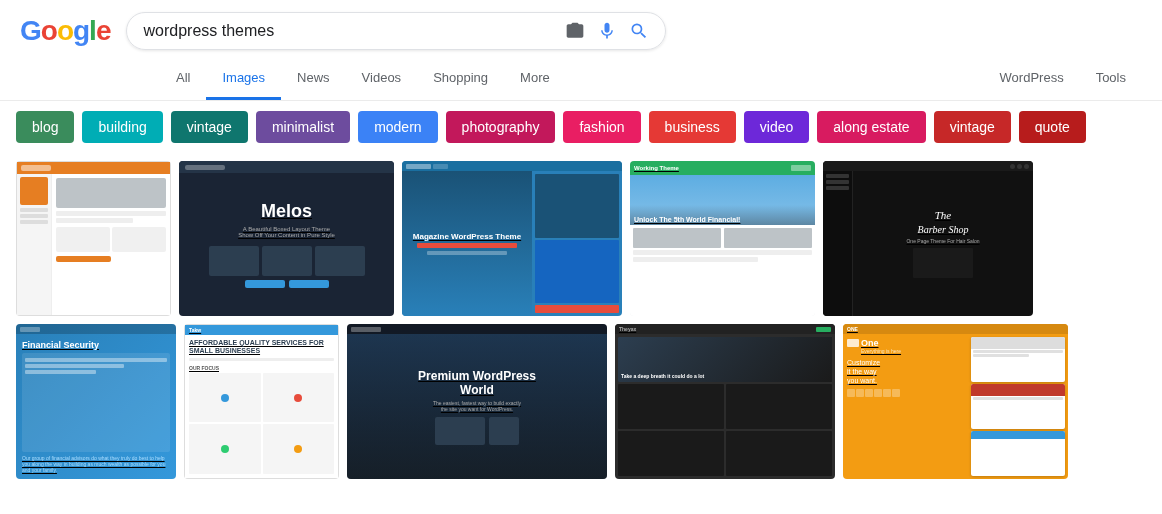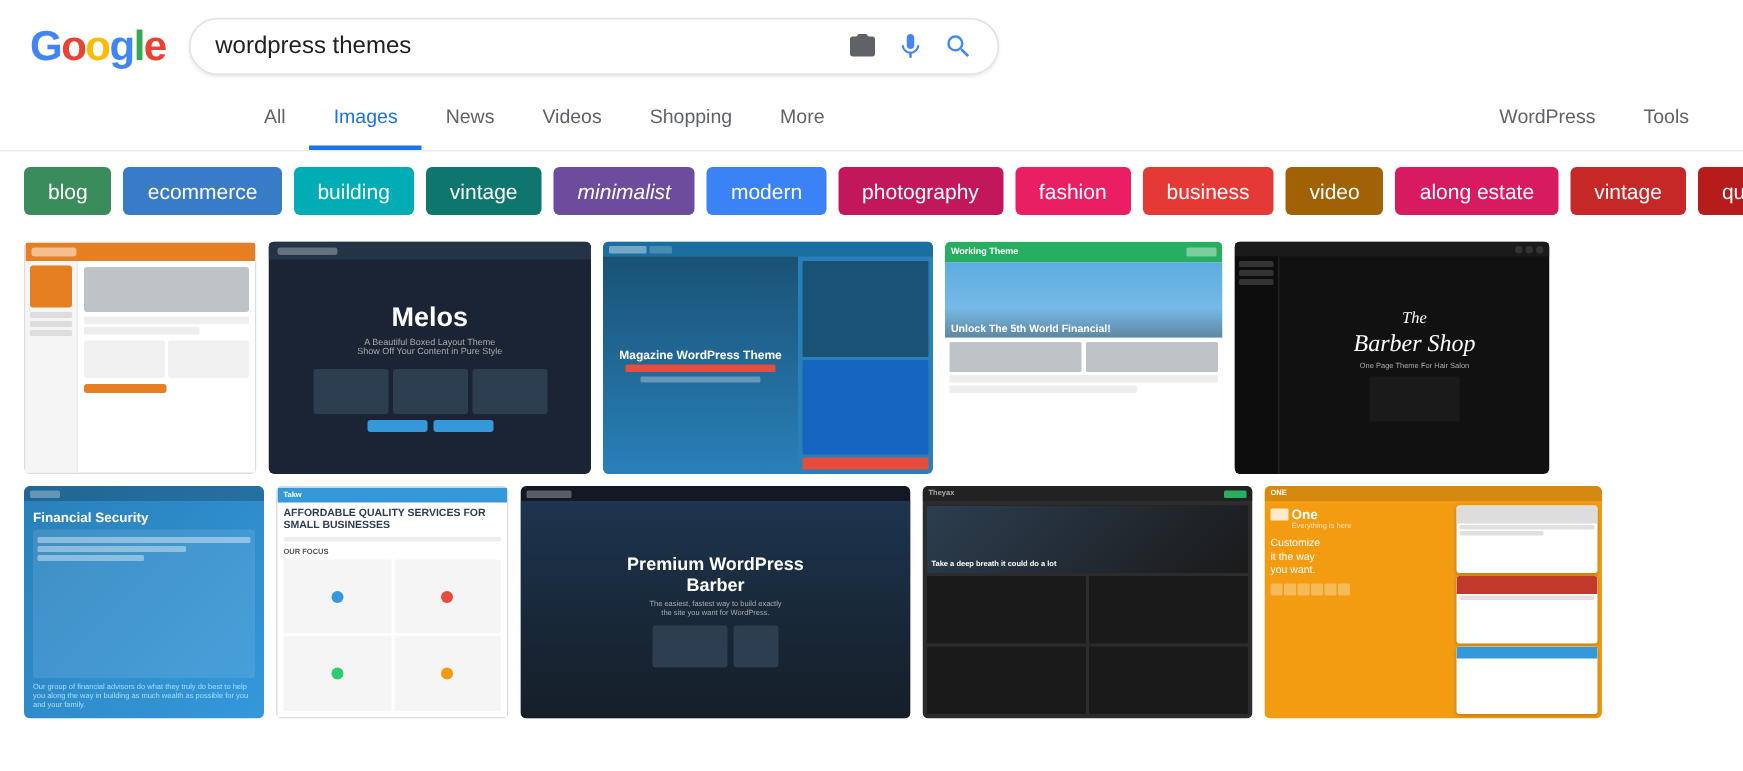--- a/index.html
+++ b/index.html
@@ -26,21 +26,21 @@
     .nav-item.active { color: #1a73e8; border-bottom-color: #1a73e8; font-weight: 500; }
     .nav-divider { flex: 1; }
 
     
     .filter-bar { display: flex; padding: 10px 16px; gap: 8px; background: #fff; overflow-x: auto; align-items: center; }
     .chip { padding: 8px 16px; border-radius: 4px; font-size: 14px; font-weight: 500; color: #fff; cursor: pointer; white-space: nowrap; }
 
     
     .image-grid { padding: 8px 16px; display: flex; flex-direction: column; gap: 8px; }
     .image-row { display: flex; gap: 8px; }
-    .thumb { border-radius: 4px; overflow: hidden; cursor: pointer; flex-shrink: 0; }
+    .thumb { border-radius: 4px; overflow: hidden; cursor: pointer; flex-shrink: 0; text-decoration: underline; }
 
     
     .t1 { width: 155px; height: 155px; }
     .t2 { width: 215px; height: 155px; }
     .t3 { width: 220px; height: 155px; }
     .t4 { width: 185px; height: 155px; }
     .t5 { width: 210px; height: 155px; }
 
     .t6 { width: 160px; height: 155px; }
     .t7 { width: 155px; height: 155px; }
@@ -84,29 +84,28 @@
   <a class="nav-item">Videos</a>
   <a class="nav-item">Shopping</a>
   <a class="nav-item">More</a>
   <div class="nav-divider"></div>
   <a class="nav-item">WordPress</a>
   <a class="nav-item">Tools</a>
 </div>
 
 <div class="filter-bar">
   <div class="chip" style="background:#3a8c5c;">blog</div>
-  <div class="chip" style="background:#3a7bc8;">ecommerce</div>
   <div class="chip" style="background:#00adb5;">building</div>
   <div class="chip" style="background:#0f766e;">vintage</div>
-  <div class="chip" style="background:#6d4c9e;font-style:italic;">minimalist</div>
+  <div class="chip" style="background:#6d4c9e;">minimalist</div>
   <div class="chip" style="background:#3b82f6;">modern</div>
   <div class="chip" style="background:#c2185b;">photography</div>
   <div class="chip" style="background:#e91e63;">fashion</div>
   <div class="chip" style="background:#e53935;">business</div>
-  <div class="chip" style="background:#a16207;">video</div>
+  <div class="chip" style="background:#6d28d9;">video</div>
   <div class="chip" style="background:#d81b60;">along estate</div>
   <div class="chip" style="background:#c62828;">vintage</div>
   <div class="chip" style="background:#b71c1c;">quote</div>
 
 </div>
 
 <div class="image-grid">
   <div class="image-row">
 
     <div class="thumb t1">
@@ -205,21 +204,21 @@
           <div style="width:5px;height:5px;background:#333;border-radius:50%;"></div>
           <div style="width:5px;height:5px;background:#333;border-radius:50%;"></div>
         </div>
         <div style="flex:1;display:flex;">
           <div style="width:30px;background:#0d0d0d;border-right:1px solid #222;padding:3px;display:flex;flex-direction:column;gap:2px;">
             <div style="height:4px;background:#333;border-radius:1px;"></div>
             <div style="height:4px;background:#333;border-radius:1px;"></div>
             <div style="height:4px;background:#333;border-radius:1px;"></div>
           </div>
           <div style="flex:1;display:flex;flex-direction:column;align-items:center;justify-content:center;padding:4px;">
-            <div style="color:#fff;font-size:11px;font-style:italic;text-align:center;line-height:1.2;font-family:Georgia,serif;">The<br><span style="font-size:16px;">Barber Shop</span></div>
+            <div style="color:#fff;font-size:11px;font-style:italic;text-align:center;line-height:1.2;font-family:Georgia,serif;">The<br><span style="font-size:10px;">Barber Shop</span></div>
             <div style="color:#aaa;font-size:5px;text-align:center;margin-top:2px;">One Page Theme For Hair Salon</div>
             <div style="width:60px;height:30px;background:#1a1a1a;border-radius:1px;margin-top:4px;"></div>
           </div>
         </div>
       </div>
     </div>
   </div>
 
   <div class="image-row">
 
@@ -269,21 +268,21 @@
 
     <div class="thumb t8">
       <div style="width:100%;height:100%;background:linear-gradient(180deg,#1a2434,#2c3e50);display:flex;flex-direction:column;overflow:hidden;">
         <div style="height:10px;background:rgba(0,0,0,0.3);display:flex;align-items:center;padding:0 4px;">
           <div style="width:30px;height:5px;background:rgba(255,255,255,0.3);border-radius:1px;"></div>
         </div>
         <div style="flex:1;display:flex;flex-direction:column;align-items:center;justify-content:center;padding:8px;position:relative;">
           <div style="position:absolute;inset:0;background:linear-gradient(180deg,rgba(30,60,90,0.7),rgba(0,0,0,0.5));"></div>
           <div style="position:relative;z-index:1;text-align:center;">
             <div style="color:#fff;font-size:12px;font-weight:bold;">Premium WordPress</div>
-            <div style="color:#fff;font-size:12px;font-weight:bold;">Barber</div>
+            <div style="color:#fff;font-size:12px;font-weight:bold;">World</div>
             <div style="color:#aaa;font-size:5px;margin-top:3px;">The easiest, fastest way to build exactly<br>the site you want for WordPress.</div>
             <div style="display:flex;gap:4px;margin-top:5px;justify-content:center;">
               <div style="width:50px;height:28px;background:#2c3e50;border-radius:2px;"></div>
               <div style="width:30px;height:28px;background:#2c3e50;border-radius:2px;"></div>
             </div>
           </div>
         </div>
       </div>
     </div>
 

